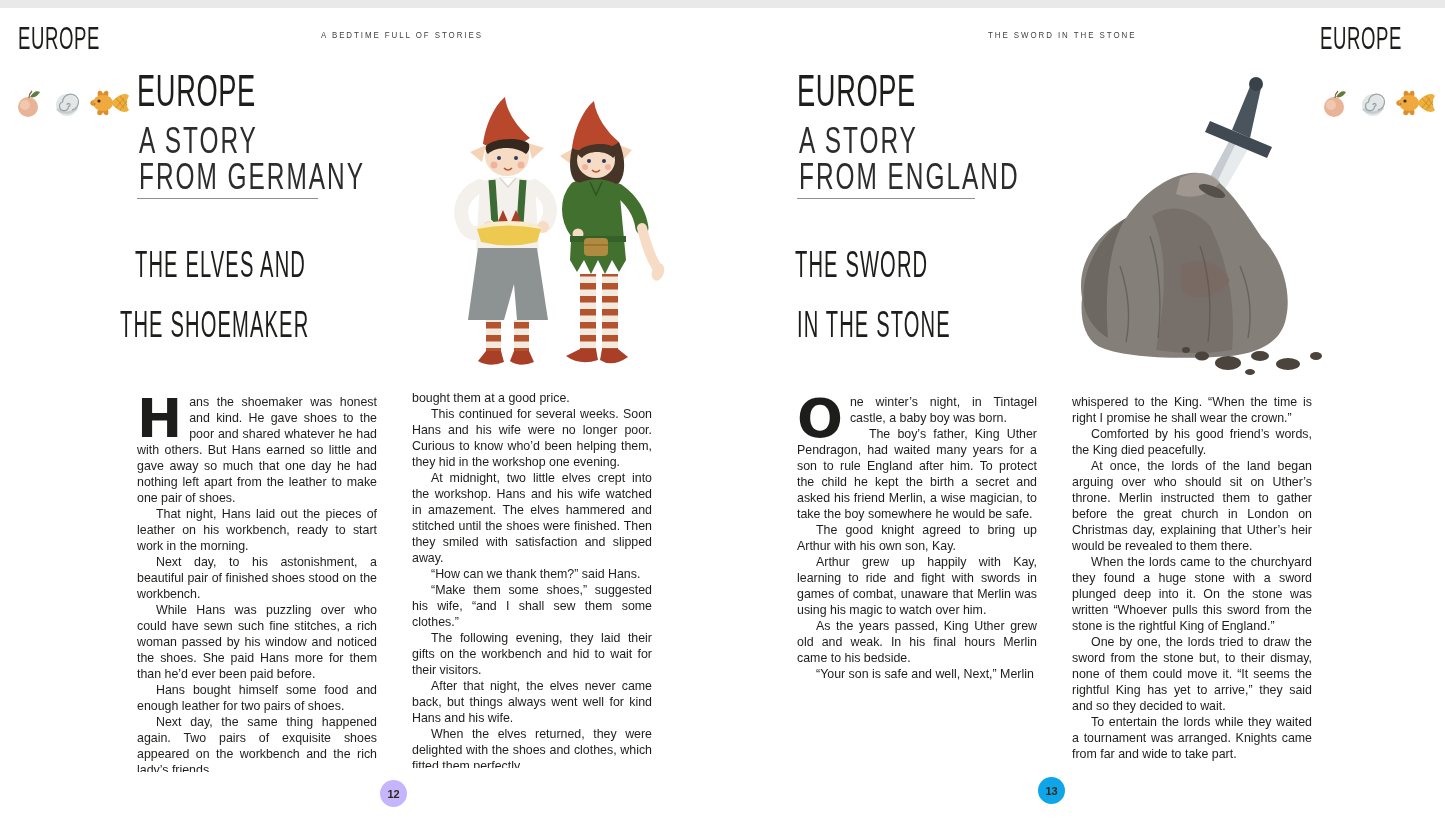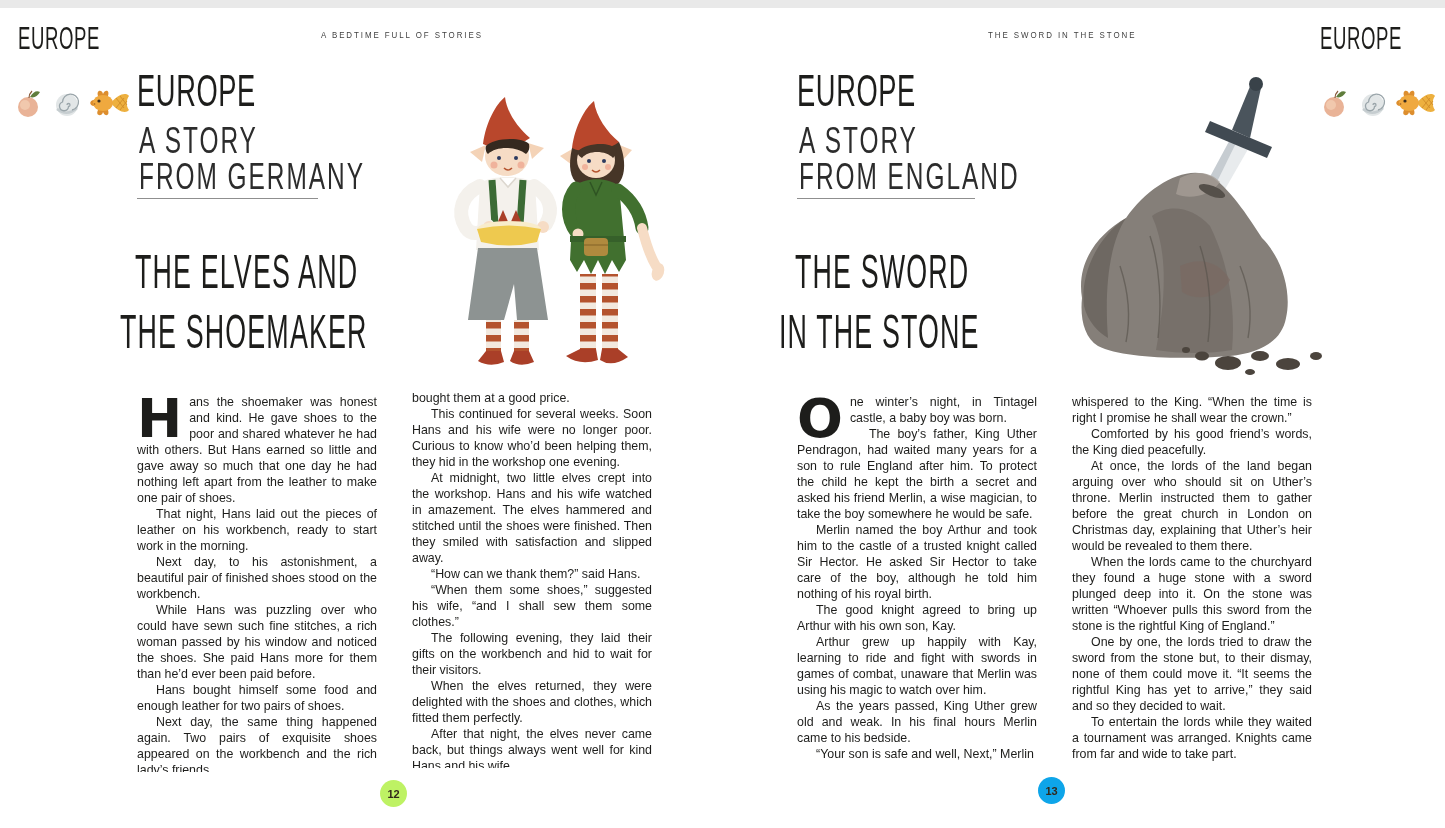--- a/index.html
+++ b/index.html
@@ -5,21 +5,21 @@
   html,body{margin:0;padding:0;background:#e9e9e9;}
   .spread{position:relative;width:1445px;height:828px;background:#ffffff;
     font-family:"Liberation Sans",sans-serif;color:#1d1d1b;overflow:hidden;margin:8px auto;}
   .abs{position:absolute;}
   .condensed{display:inline-block;transform:scaleX(0.58);transform-origin:left top;white-space:nowrap;letter-spacing:1px;color:#1d1d1b;}
   .corner-label{font-size:32px;}
   .runhead{font-size:9px;letter-spacing:2.2px;color:#3f3f3f;white-space:nowrap;transform:scaleX(0.88);transform-origin:left top;}
   .region-title{font-size:44px;}
   .subtitle{font-size:37px;}
   .subtitle .condensed{letter-spacing:3px;transform:scaleX(0.66);color:#2c2c2c;}
-  .story-title{font-size:48px;}
+  .story-title{font-size:36px;}
   .story-title .condensed{transform:scaleX(0.56);letter-spacing:2px;}
   .rule{height:1px;background:#8f8f8f;}
   .col{width:240px;height:378px;font-size:12.4px;line-height:16px;text-align:justify;overflow:hidden;}
   .col p{margin:0;text-indent:19px;}
   .col p.ni{text-indent:0;}
   .dropcap{float:left;font-family:"DejaVu Sans",sans-serif;font-weight:bold;
     font-size:54px;line-height:44px;padding:3px 7px 0 0;}
   .pagenum{width:27px;height:27px;border-radius:50%;display:flex;align-items:center;justify-content:center;
     font-size:11px;font-weight:bold;color:#33291a;}
   .icon-row{display:flex;gap:8px;align-items:center;}
@@ -179,41 +179,41 @@
     <p>Next day, to his astonishment, a beautiful pair of finished shoes stood on the workbench.</p>
     <p>While Hans was puzzling over who could have sewn such fine stitches, a rich woman passed by his window and noticed the shoes. She paid Hans more for them than he’d ever been paid before.</p>
     <p>Hans bought himself some food and enough leather for two pairs of shoes.</p>
     <p>Next day, the same thing happened again. Two pairs of exquisite shoes appeared on the workbench and the rich lady’s friends</p>
   </div>
   <div class="abs col" style="left:412px;top:382px">
     <p class="ni">bought them at a good price.</p>
     <p>This continued for several weeks. Soon Hans and his wife were no longer poor. Curious to know who’d been helping them, they hid in the workshop one evening.</p>
     <p>At midnight, two little elves crept into the workshop. Hans and his wife watched in amazement. The elves hammered and stitched until the shoes were finished. Then they smiled with satisfaction and slipped away.</p>
     <p>“How can we thank them?” said Hans.</p>
-    <p>“When them some shoes,” suggested his wife, “and I shall sew them some clothes.”</p>
+    <p>“Make them some shoes,” suggested his wife, “and I shall sew them some clothes.”</p>
     <p>The following evening, they laid their gifts on the workbench and hid to wait for their visitors.</p>
+    <p>After that night, the elves never came back, but things always went well for kind Hans and his wife.</p>
     <p>When the elves returned, they were delighted with the shoes and clothes, which fitted them perfectly.</p>
-    <p>After that night, the elves never came back, but things always went well for kind Hans and his wife.</p>
-  </div>
-  <div class="abs pagenum" style="left:380px;top:772px;background:#bef264">12</div>
+  </div>
+  <div class="abs pagenum" style="left:380px;top:772px;background:#c4b5fd">12</div>
 
   <div class="abs region-title" style="left:797px;top:58px">
     <span class="condensed" style="transform:scaleX(0.62)">EUROPE</span>
   </div>
   <div class="abs subtitle" style="left:799px;top:112px">
     <span class="condensed">A STORY</span>
   </div>
   <div class="abs subtitle" style="left:799px;top:148px">
     <span class="condensed">FROM ENGLAND</span>
   </div>
   <div class="abs rule" style="left:797px;top:190px;width:178px"></div>
   <div class="abs story-title" style="left:795px;top:236px">
     <span class="condensed">THE SWORD</span>
   </div>
-  <div class="abs story-title" style="left:779px;top:296px">
+  <div class="abs story-title" style="left:797px;top:296px">
     <span class="condensed">IN THE STONE</span>
   </div>
 
   <svg class="illo" style="left:1060px;top:58px" width="284" height="310" viewBox="0 0 284 310">
     <g>
       <path d="M172,70 L191,78 L160,132 L144,122 Z" fill="#e8ebed"></path>
       <path d="M172,70 L144,122 L152,126 L178,73 Z" fill="#c6ccd1"></path>
       <path d="M191,18 L201,22 L190,72 L172,64 Z" fill="#4a545c"></path>
       <path d="M150,55 L212,81 L207,92 L145,66 Z" fill="#414a52"></path>
       <circle cx="196" cy="18" r="7" fill="#394249"></circle>
@@ -239,21 +239,20 @@
       <ellipse cx="256" cy="290" rx="6" ry="4" fill="#4b443d"></ellipse>
       <ellipse cx="190" cy="306" rx="5" ry="3" fill="#4b443d"></ellipse>
     </g>
   </svg>
 
   <div class="abs col" style="left:797px;top:386px">
     <p class="ni">
       <span class="dropcap">O</span><span>ne winter’s night, in Tintagel castle, a baby boy was born.</span>
     </p>
     <p>The boy’s father, King Uther Pendragon, had waited many years for a son to rule England after him. To protect the child he kept the birth a secret and asked his friend Merlin, a wise magician, to take the boy somewhere he would be safe.</p>
-    <p>Merlin named the boy Arthur and took him to the castle of a trusted knight called Sir Hector. He asked Sir Hector to take care of the boy, although he told him nothing of his royal birth.</p>
     <p>The good knight agreed to bring up Arthur with his own son, Kay.</p>
     <p>Arthur grew up happily with Kay, learning to ride and fight with swords in games of combat, unaware that Merlin was using his magic to watch over him.</p>
     <p>As the years passed, King Uther grew old and weak. In his final hours Merlin came to his bedside.</p>
     <p>“Your son is safe and well, Next,” Merlin</p>
   </div>
   <div class="abs col" style="left:1072px;top:386px">
     <p class="ni">whispered to the King. “When the time is right I promise he shall wear the crown.”</p>
     <p>Comforted by his good friend’s words, the King died peacefully.</p>
     <p>At once, the lords of the land began arguing over who should sit on Uther’s throne. Merlin instructed them to gather before the great church in London on Christmas day, explaining that Uther’s heir would be revealed to them there.</p>
     <p>When the lords came to the churchyard they found a huge stone with a sword plunged deep into it. On the stone was written “Whoever pulls this sword from the stone is the rightful King of England.”</p>

